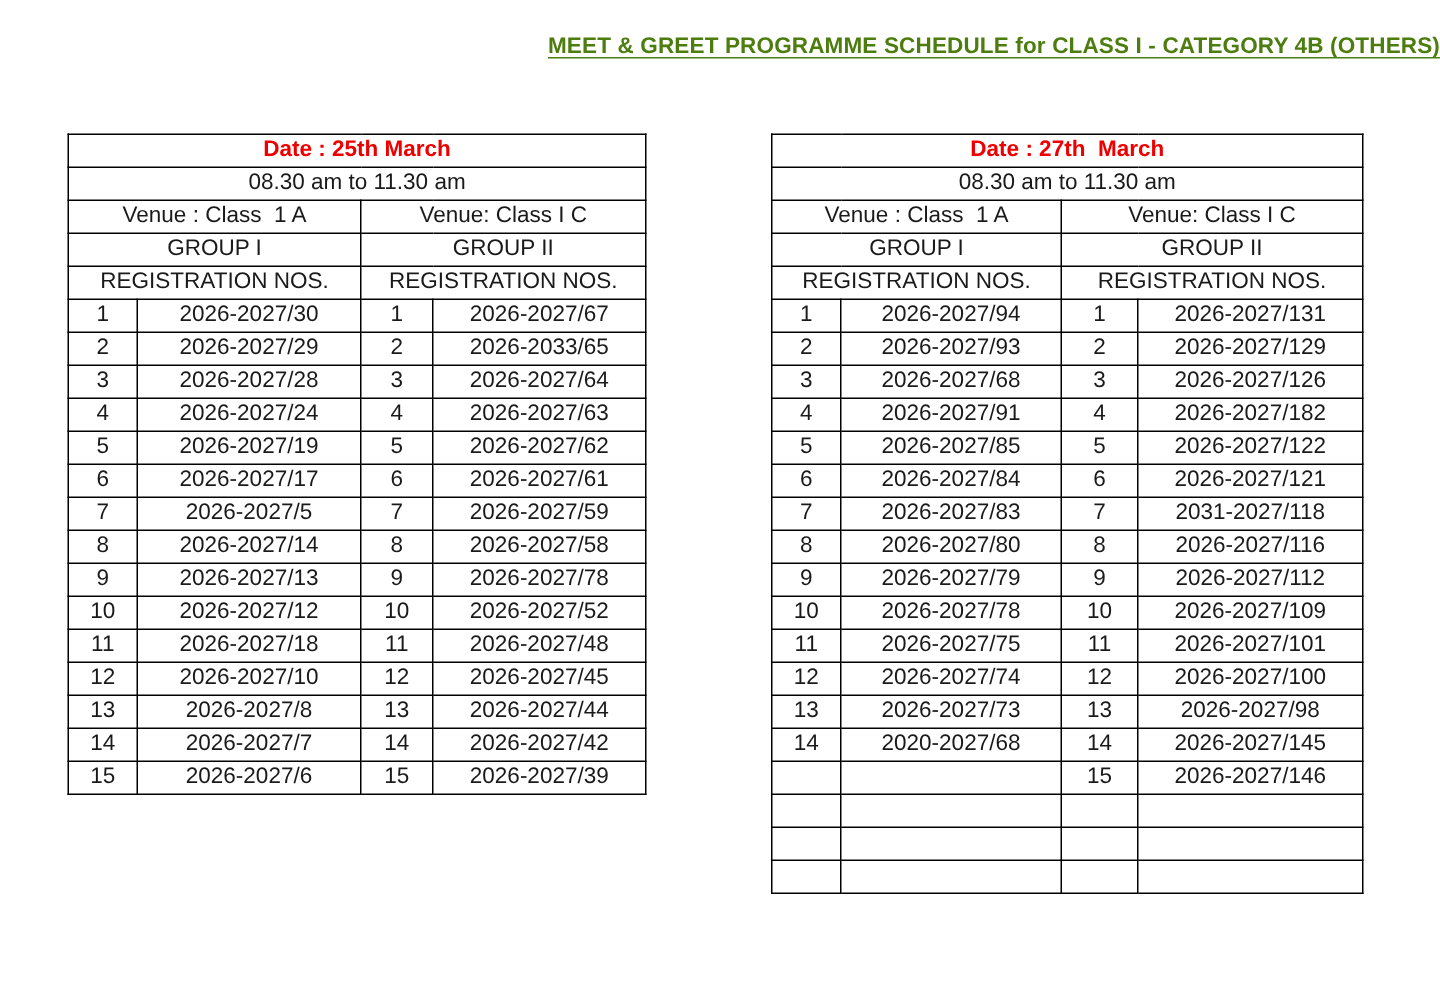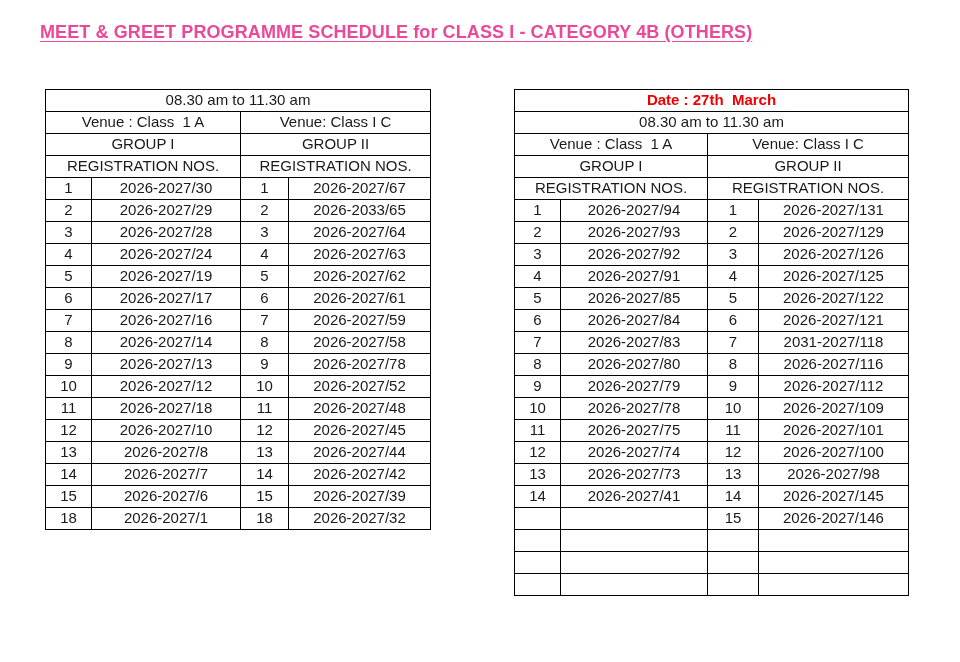--- a/index.html
+++ b/index.html
@@ -7,26 +7,26 @@
     margin: 0; padding: 0;
     width: 960px; height: 662px;
     background: #ffffff;
     font-family: "Liberation Sans", sans-serif;
     color: #1a1a1a;
   }
   .page { position: relative; width: 960px; height: 662px; overflow: hidden; }
   .doc-title {
     position: absolute;
     top: 22px; left: 40px; width: 920px;
-    text-align: left;
-    font-size: 18px;
+    text-align: right;
+    font-size: 15px;
     font-weight: bold;
     text-decoration: underline;
     text-underline-offset: 3px;
-    color: #ec4899;
+    color: #4d7c0f;
     letter-spacing: 0.1px;
   }
   table.sched {
     position: absolute;
     border-collapse: collapse;
     table-layout: fixed;
   }
   #table-left  { left: 45px;  top: 89px; width: 385px; }
   #table-right { left: 514px; top: 89px; width: 394px; padding-left: 16px; }
   table.sched td {
@@ -52,20 +52,23 @@
 
   <table class="sched" id="table-left">
     <colgroup>
       <col style="width:46px">
         <col style="width:149px">
         <col style="width:48px">
         <col style="width:142px">
     </colgroup>
     <tbody>
       <tr>
+        <td colspan="4" class="hdr date-row">Date : 25th March</td>
+      </tr>
+      <tr>
         <td colspan="4" class="hdr">08.30 am to 11.30 am</td>
       </tr>
       <tr>
         <td colspan="2" class="hdr">Venue : Class  1 A</td>
         <td colspan="2" class="hdr">Venue: Class I C</td>
       </tr>
       <tr>
         <td colspan="2" class="hdr">GROUP I</td>
         <td colspan="2" class="hdr">GROUP II</td>
       </tr>
@@ -106,21 +109,21 @@
           <td>2026-2027/62</td>
         </tr>
         <tr>
           <td>6</td>
           <td>2026-2027/17</td>
           <td>6</td>
           <td>2026-2027/61</td>
         </tr>
         <tr>
           <td>7</td>
-          <td>2026-2027/16</td>
+          <td>2026-2027/5</td>
           <td>7</td>
           <td>2026-2027/59</td>
         </tr>
         <tr>
           <td>8</td>
           <td>2026-2027/14</td>
           <td>8</td>
           <td>2026-2027/58</td>
         </tr>
         <tr>
@@ -157,26 +160,20 @@
           <td>14</td>
           <td>2026-2027/7</td>
           <td>14</td>
           <td>2026-2027/42</td>
         </tr>
         <tr>
           <td>15</td>
           <td>2026-2027/6</td>
           <td>15</td>
           <td>2026-2027/39</td>
-        </tr>
-        <tr>
-          <td>18</td>
-          <td>2026-2027/1</td>
-          <td>18</td>
-          <td>2026-2027/32</td>
         </tr>
       </tbody>
   </table>
 
   <table class="sched" id="table-right">
     <colgroup>
       <col style="width:46px">
         <col style="width:147px">
         <col style="width:51px">
         <col style="width:150px">
@@ -209,29 +206,29 @@
           <td>2026-2027/131</td>
         </tr>
         <tr>
           <td>2</td>
           <td>2026-2027/93</td>
           <td>2</td>
           <td>2026-2027/129</td>
         </tr>
         <tr>
           <td>3</td>
-          <td>2026-2027/92</td>
+          <td>2026-2027/68</td>
           <td>3</td>
           <td>2026-2027/126</td>
         </tr>
         <tr>
           <td>4</td>
           <td>2026-2027/91</td>
           <td>4</td>
-          <td>2026-2027/125</td>
+          <td>2026-2027/182</td>
         </tr>
         <tr>
           <td>5</td>
           <td>2026-2027/85</td>
           <td>5</td>
           <td>2026-2027/122</td>
         </tr>
         <tr>
           <td>6</td>
           <td>2026-2027/84</td>
@@ -275,21 +272,21 @@
           <td>2026-2027/100</td>
         </tr>
         <tr>
           <td>13</td>
           <td>2026-2027/73</td>
           <td>13</td>
           <td>2026-2027/98</td>
         </tr>
         <tr>
           <td>14</td>
-          <td>2026-2027/41</td>
+          <td>2020-2027/68</td>
           <td>14</td>
           <td>2026-2027/145</td>
         </tr>
         <tr>
           <td>&nbsp;</td>
           <td>&nbsp;</td>
           <td>15</td>
           <td>2026-2027/146</td>
         </tr>
         <tr>

